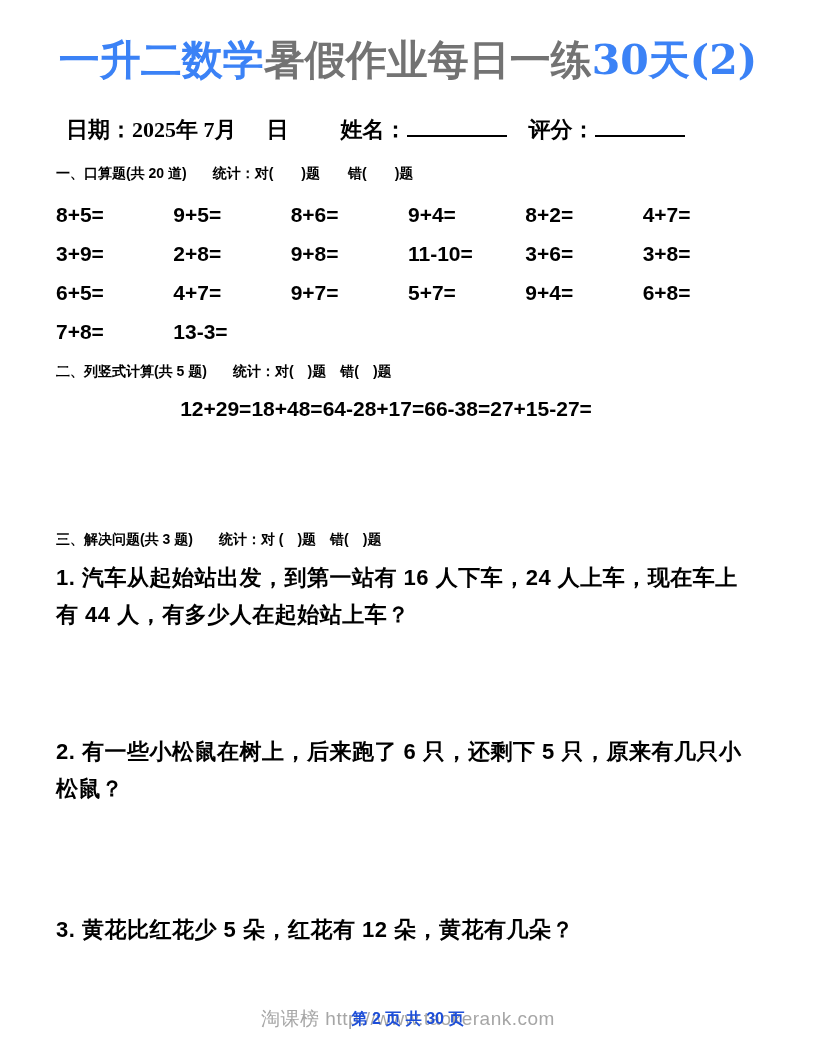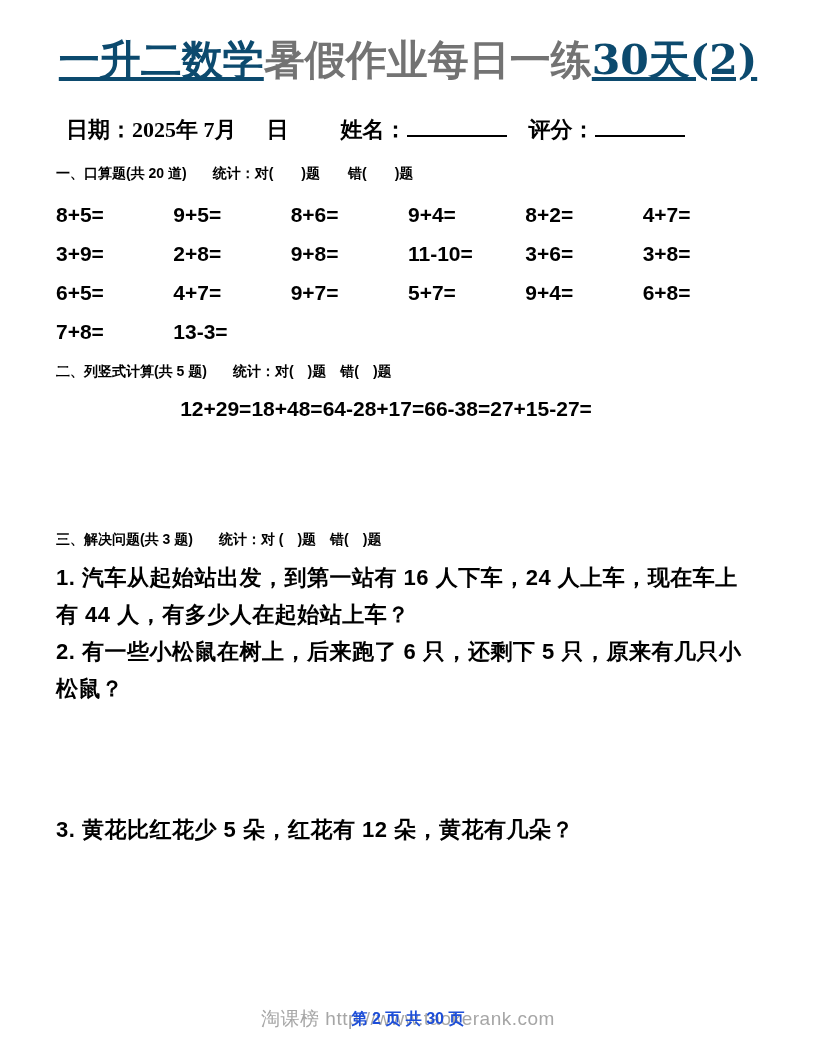--- a/index.html
+++ b/index.html
@@ -24,21 +24,21 @@
   .title {
     margin: 36px 0 0 0;
     text-align: center;
     font-family: "DejaVu Serif", serif;
     font-weight: bold;
     font-size: 41px;
     line-height: 1.2;
     letter-spacing: 0px;
     white-space: nowrap;
   }
-  .t-black { color: #0c4a6e; text-decoration: underline; }
+  .t-black { color: #3b82f6; }
   .t-red   { color: #737373; }
 
   
   .date-line {
     margin-top: 28px;
     padding-left: 10px;
     font-family: "Liberation Serif", serif;
     font-weight: bold;
     font-size: 22px;
     line-height: 30px;
@@ -93,21 +93,21 @@
 
   
   .word-problem {
     margin: 0;
     font-size: 22px;
     font-weight: 600;
     line-height: 37px;
     letter-spacing: 0.5px;
   }
   .wp1 { margin-top: 6px; }
-  .wp2 { }
+  .wp2 { margin-top: 100px; }
   .wp3 { margin-top: 104px; }
 
   
   .footer {
     position: absolute;
     left: 0;
     right: 0;
     bottom: 22px;
     height: 28px;
     text-align: center;

